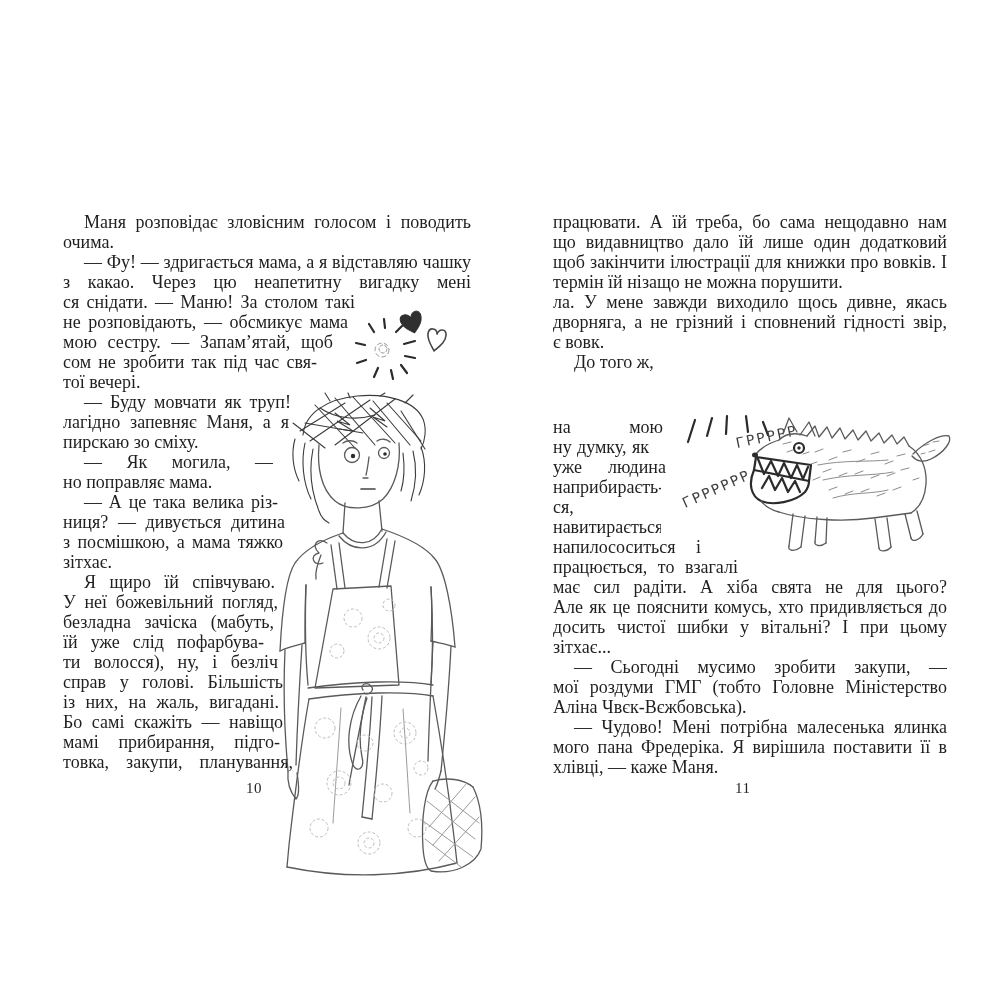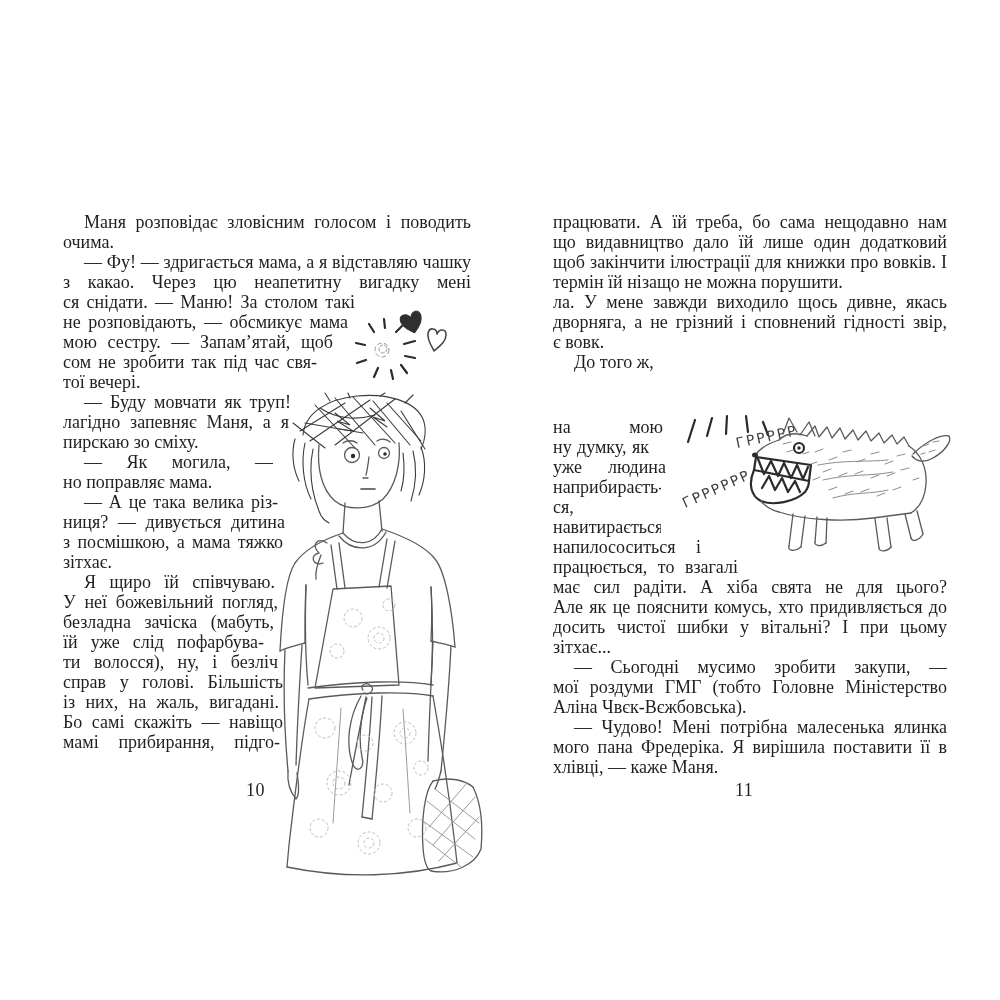--- a/index.html
+++ b/index.html
@@ -5,21 +5,21 @@
   html,body{margin:0;padding:0}
   body{
     width:1000px;height:1000px;position:relative;overflow:hidden;
     background:#ffffff;color:#1f1f1f;
     font-family:"Liberation Serif",serif;
   }
   .textcol{position:absolute;font-size:18px;line-height:20px}
   .ln{height:20px;overflow:hidden}
   .j{text-align:justify;text-align-last:justify;text-justify:inter-word}
   .ind{text-indent:21px}
-  .pagenum{position:absolute;font-size:18px;letter-spacing:.5px}
+  .pagenum{position:absolute;font-size:15px;letter-spacing:.5px}
   svg{position:absolute;overflow:visible}
   .sk{fill:none;stroke:#5a5a5a;stroke-width:1.3;stroke-linecap:round;stroke-linejoin:round}
   .hr{fill:none;stroke:#3c3c3c;stroke-width:1.1;stroke-linecap:round}
   .skd{fill:none;stroke:#2b2b2b;stroke-width:2.2;stroke-linecap:round;stroke-linejoin:round}
   .fur{fill:none;stroke:#8d8d8d;stroke-width:1;stroke-linecap:round}
   .flower{fill:none;stroke:#bdbdbd;stroke-width:1;stroke-dasharray:3 2}
   .lightline{fill:none;stroke:#9a9a9a;stroke-width:1;stroke-linecap:round}
   .growl{font-family:"DejaVu Sans",sans-serif;font-size:14px;fill:#3f3f3f;letter-spacing:2px}
 </style>
 </head>
@@ -46,20 +46,21 @@
     <div class="ln">зітхає.</div>
     <div class="ln j ind" style="width: 212px;">Я щиро їй співчуваю.</div>
     <div class="ln j" style="width: 215px;">У неї божевільний погляд,</div>
     <div class="ln j" style="width: 211px;">безладна зачіска (мабуть,</div>
     <div class="ln j" style="width: 201px;">їй уже слід пофарбува-</div>
     <div class="ln j" style="width: 215px;">ти волосся), ну, і безліч</div>
     <div class="ln j" style="width: 220px;">справ у голові. Більшість</div>
     <div class="ln j" style="width: 216px;">із них, на жаль, вигадані.</div>
     <div class="ln j" style="width: 220px;">Бо самі скажіть — навіщо</div>
     <div class="ln j" style="width: 217px;">мамі прибирання, підго-</div>
+    <div class="ln j" style="width: 230px;">товка, закупи, планування,</div>
   </div>
 
 <div class="textcol" style="left:553px;top:212px;width:394px">
     <div class="ln j">працювати. А їй треба, бо сама нещодавно нам казала,</div>
     <div class="ln j">що видавництво дало їй лише один додатковий місяць,</div>
     <div class="ln j">щоб закінчити ілюстрації для книжки про вовків. І цей</div>
     <div class="ln">термін їй нізащо не можна порушити.</div>
     <div class="ln j">ла. У мене завжди виходило щось дивне, якась сільська</div>
     <div class="ln j">дворняга, а не грізний і сповнений гідності звір, яким</div>
     <div class="ln">є вовк.</div>

